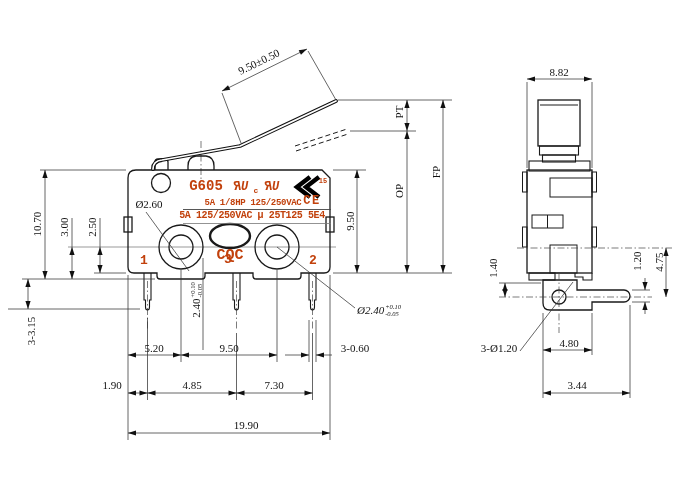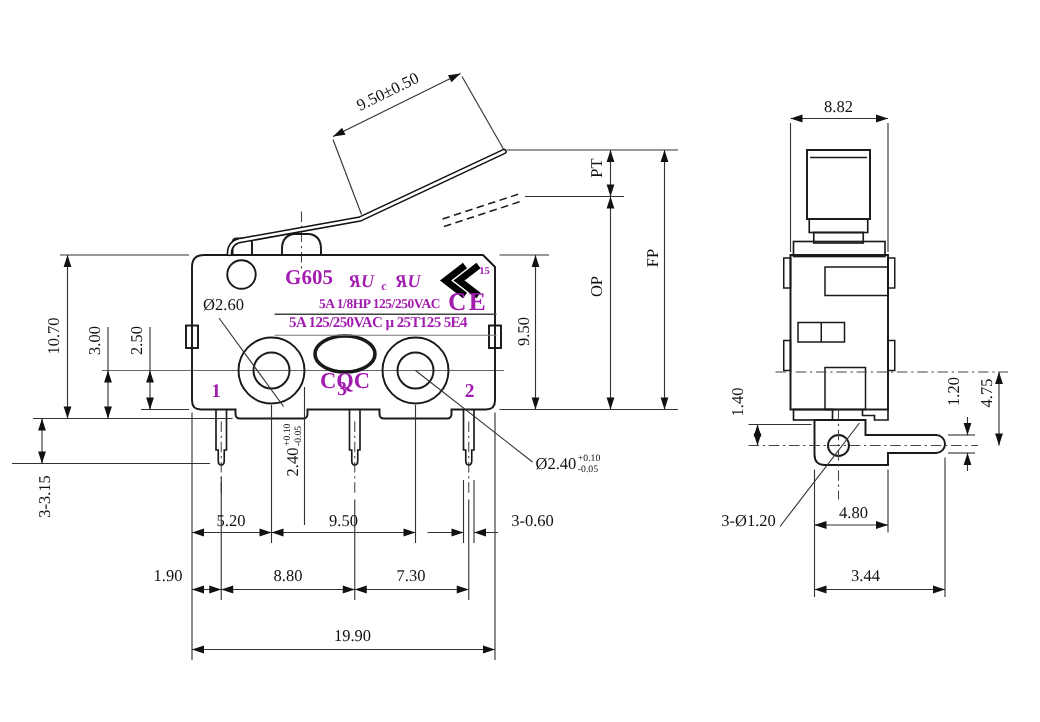--- a/index.html
+++ b/index.html
@@ -3,27 +3,27 @@
 <meta charset="utf-8">
 <style>
   html,body{margin:0;padding:0;background:#fff;}
   .stage{position:relative;width:693px;height:481px;background:#fff;overflow:hidden;
          font-family:"Liberation Serif", serif;}
   .stage svg{position:absolute;left:0;top:0;}
   .lbl{position:absolute;font:11px "Liberation Serif", serif;color:#111;white-space:nowrap;
        transform:translate(-50%,-50%);line-height:1;}
   .r90{transform:translate(-50%,-50%) rotate(-90deg);}
   .r26{transform:translate(-50%,-50%) rotate(-26deg);}
-  .la{transform:translate(0,-50%);}
-  .mk{font-family:Liberation Serif, serif;font-weight:bold;color:#a21caf;}
+  .la{transform:translate(0,-50%);font-style:italic;}
+  .mk{font-family:Liberation Mono, monospace;font-weight:bold;color:#c2410c;}
   .g605{font-size:14px;letter-spacing:0;}
   .rating1{font-size:9px;letter-spacing:-0.3px;margin-left:28px;}
   .rating2{font-size:10px;letter-spacing:-0.4px;}
   .cqc{font-size:15px;letter-spacing:0;margin-top:19px;}
-  .ce{font-size:17px;letter-spacing:1.5px;}
+  .ce{font-size:12px;letter-spacing:1.5px;}
   .tnum{font-size:13px;}
   .ulmark{font-size:12px;font-style:italic;letter-spacing:-1px;}
   .csmall{font-size:8px;}
   .en15{font-size:7px;}
   .mirror{display:inline-block;transform:scaleX(-1);}
   .stack{display:inline-flex;flex-direction:column;font-size:6.5px;line-height:6.5px;
          margin-left:1px;vertical-align:middle;}
   .tolrow{display:inline-flex;align-items:center;}
 </style>
 </head>
@@ -223,23 +223,23 @@
           <span>+0.10</span>
           <span>-0.05</span>
         </span>
       </span>
   </div>
 
   <div class="lbl" style="left:154px;top:348px">5.20</div>
   <div class="lbl" style="left:229px;top:348px">9.50</div>
   <div class="lbl" style="left:355px;top:348px">3-0.60</div>
   <div class="lbl" style="left:112px;top:385px">1.90</div>
-  <div class="lbl" style="left:192px;top:385px">8.80</div>
+  <div class="lbl" style="left:192px;top:385px">4.85</div>
   <div class="lbl" style="left:274px;top:385px">7.30</div>
-  <div class="lbl" style="left:235px;top:425px">19.90</div>
+  <div class="lbl" style="left:246px;top:425px">19.90</div>
 
   <div class="lbl mk g605" style="left:206px;top:186px">G605</div>
   <div class="lbl mk ulmark" style="left:241px;top:187px"><span class="mirror">R</span><span>U</span></div>
   <div class="lbl mk csmall" style="left:256px;top:191px">c</div>
   <div class="lbl mk ulmark" style="left:272px;top:187px"><span class="mirror">R</span><span>U</span></div>
   <div class="lbl mk en15" style="left:323px;top:181px">15</div>
   <div class="lbl mk ce" style="left:312px;top:201px">CE</div>
   <div class="lbl mk rating1" style="left:225px;top:203px">5A 1/8HP 125/250VAC</div>
   <div class="lbl mk rating2" style="left:252px;top:216px">5A 125/250VAC µ 25T125 5E4</div>
   <div class="lbl mk cqc" style="left:230px;top:236px">CQC</div>

